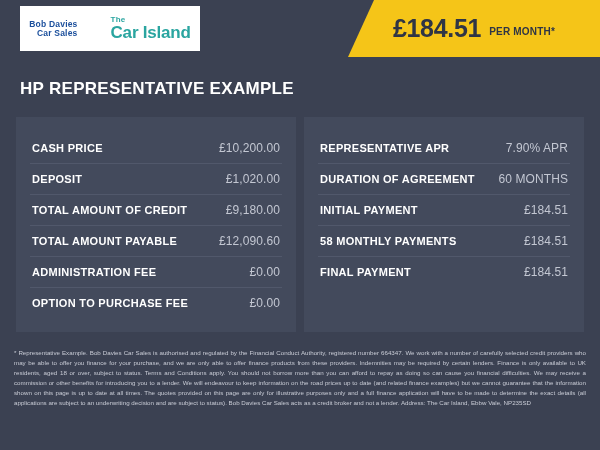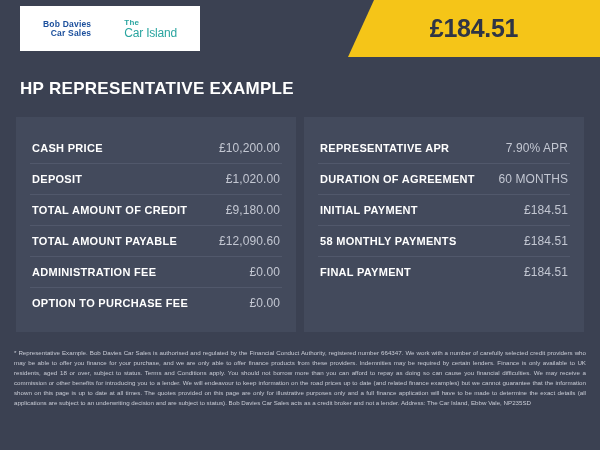--- a/index.html
+++ b/index.html
@@ -47,23 +47,23 @@
     letter-spacing: .2px;
   }
   .logo-right { line-height: 1.0; margin-left: 28px; }
   .logo-the {
     font-size: 8px;
     color: #2aa5a0;
     font-weight: bold;
     letter-spacing: .2px;
   }
   .logo-car-island {
-    font-size: 12px;
+    font-size: 17px;
     color: #2aa5a0;
-    font-weight: normal;
+    font-weight: bold;
     letter-spacing: -.2px;
   }
 
   .price-flag {
     position: absolute;
     right: 0; top: 0;
     height: 57px;
     width: 252px;
     background: #f5c518;
     display: flex;
@@ -150,20 +150,21 @@
         </div>
         <div class="logo-right">
           <div class="logo-the">The</div>
           <div class="logo-car-island">Car Island</div>
         </div>
       </div>
     </div>
 
     <div class="price-flag">
       <div class="price-amount">£184.51</div>
+      <div class="price-per">PER MONTH*</div>
     </div>
   </div>
 
   <div class="title">HP REPRESENTATIVE EXAMPLE</div>
 
   <div class="panels">
 
     <div class="panel">
       <div class="row">
         <div class="label">CASH PRICE</div>

